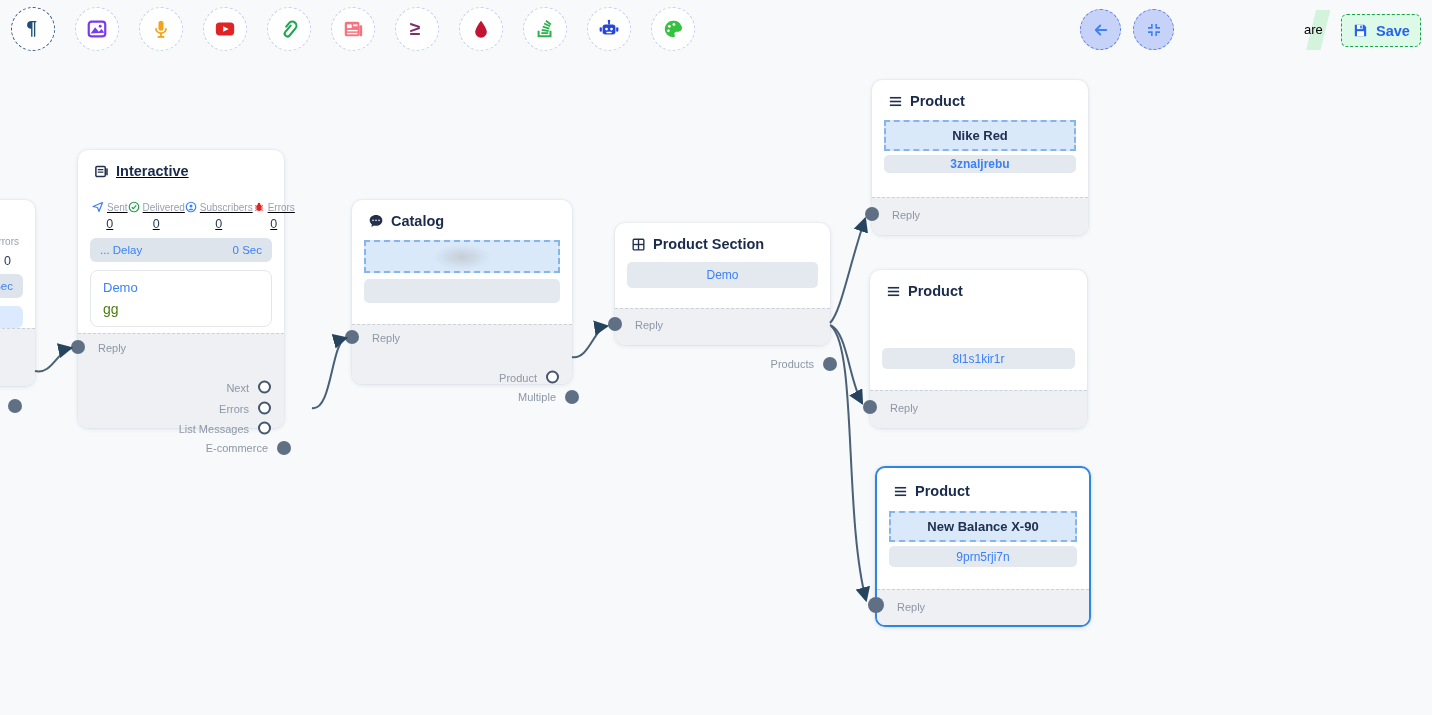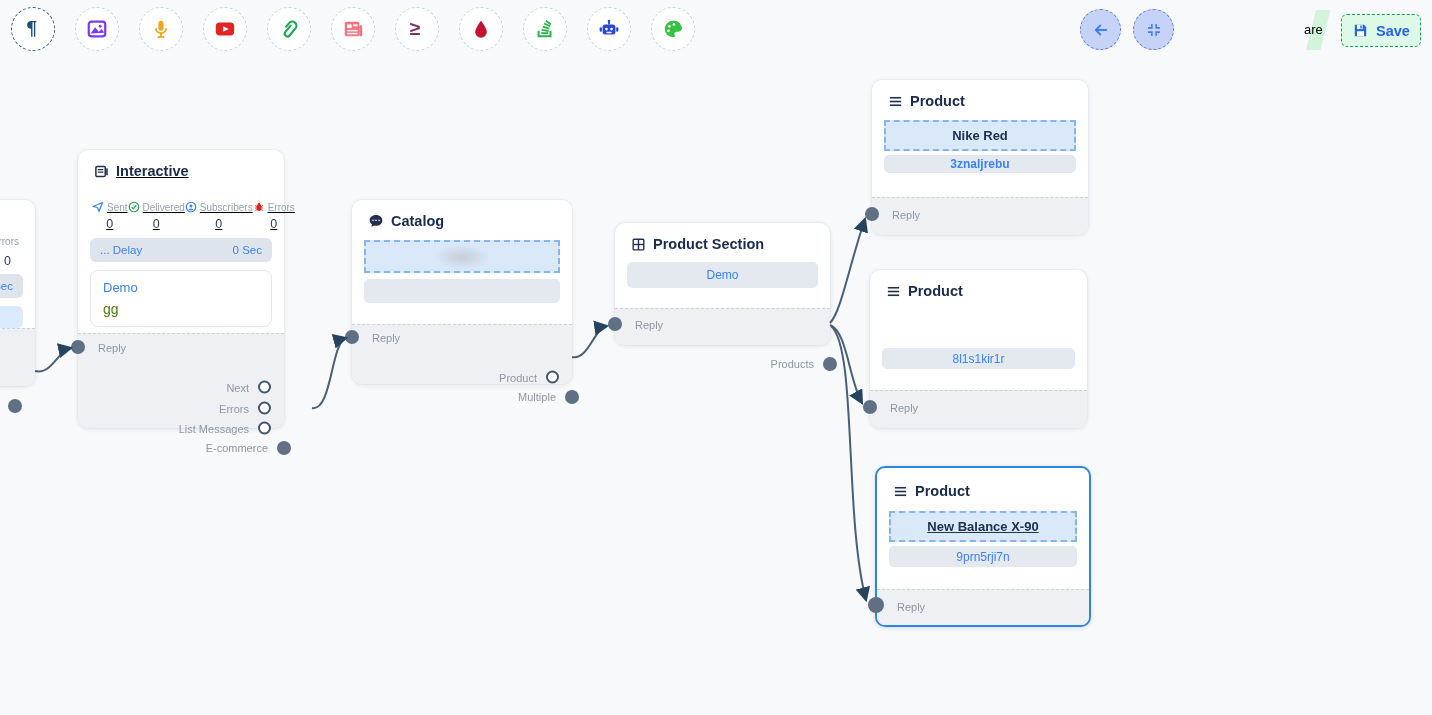--- a/index.html
+++ b/index.html
@@ -385,21 +385,21 @@
 <div class="node selected" style="left:875px; top:466px; width:216px; height:161px;">
   <div class="footer-bg" style="top:121px; border-radius:0 0 8px 8px;"></div>
   <div class="node-header" style="padding-top:15px;">
     <svg class="hdr-icon" width="15" height="15" viewBox="0 0 24 24" stroke="#22304d" stroke-width="2.6">
         <line x1="3" y1="6" x2="21" y2="6"></line>
         <line x1="3" y1="12" x2="21" y2="12"></line>
         <line x1="3" y1="18" x2="21" y2="18"></line>
       </svg>
     <span class="node-title">Product</span>
   </div>
-  <div class="dash-box" style="top:43px; height:31px;text-decoration:underline;">
+  <div class="dash-box" style="top:43px; height:31px;">
     <span>New Balance X-90</span>
   </div>
   <div class="gray-chip" style="top:78px; height:21px;">
     <span>9prn5rji7n</span>
   </div>
   <div class="handle-in" style="top:129px; left:-9px; width:16px; height:16px;"></div>
   <div class="inrow" style="top:138px;"><span class="inlabel">Reply</span></div>
 </div>
 
 </body></html>

